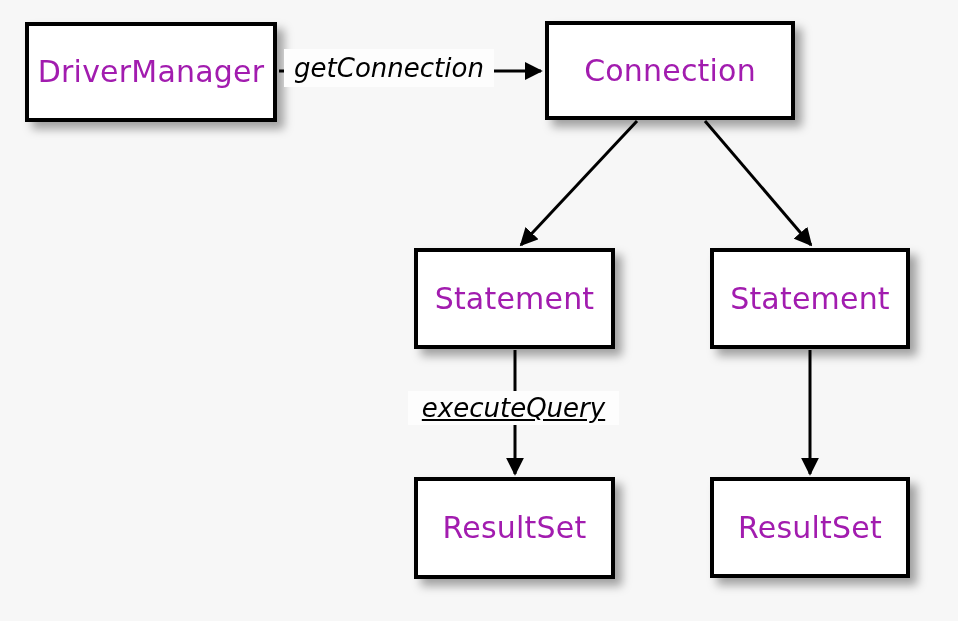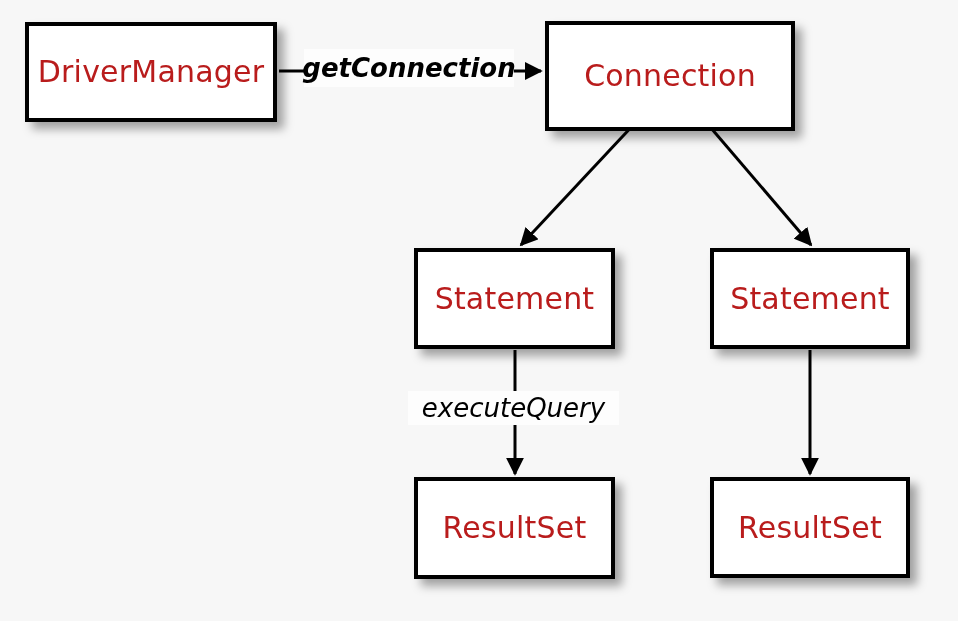--- a/index.html
+++ b/index.html
@@ -35,21 +35,21 @@
     display: flex;
     align-items: center;
     justify-content: center;
     box-shadow: 7px 7px 9px rgba(0,0,0,0.35);
     z-index: 3;
   }
   .node-label {
     font-family: "DejaVu Sans", sans-serif;
     font-size: 30px;
     font-weight: 400;
-    color: #b91c1c;
+    color: #a21caf;
     letter-spacing: 0.2px;
     line-height: 1;
     white-space: nowrap;
   }
   .edge-label {
     position: absolute;
     background: #fdfdfd;
     color: #000000;
     font-family: "DejaVu Sans", sans-serif;
     font-style: italic;
@@ -83,38 +83,38 @@
 
     <line x1="515" y1="350" x2="515" y2="474" stroke="#000000" stroke-width="3" marker-end="url(#arrow)"></line>
 
     <line x1="810" y1="350" x2="810" y2="474" stroke="#000000" stroke-width="3" marker-end="url(#arrow)"></line>
   </svg>
 
   <div class="node" style="left:25px; top:22px; width:252px; height:100px;">
     <span class="node-label">DriverManager</span>
   </div>
 
-  <div class="node" style="left:545px; top:21px; width:250px; height:110px;">
+  <div class="node" style="left:545px; top:21px; width:250px; height:99px;">
     <span class="node-label">Connection</span>
   </div>
 
   <div class="node" style="left:414px; top:248px; width:201px; height:101px;">
     <span class="node-label">Statement</span>
   </div>
 
   <div class="node" style="left:710px; top:248px; width:200px; height:101px;">
     <span class="node-label">Statement</span>
   </div>
 
   <div class="node" style="left:414px; top:477px; width:201px; height:102px;">
     <span class="node-label">ResultSet</span>
   </div>
 
   <div class="node" style="left:710px; top:477px; width:200px; height:101px;">
     <span class="node-label">ResultSet</span>
   </div>
 
-  <div class="edge-label" style="left:304px; top:49px; width:210px; height:38px;font-weight:bold;">getConnection</div>
+  <div class="edge-label" style="left:284px; top:49px; width:210px; height:38px;">getConnection</div>
 
 
-  <div class="edge-label" style="left:408px; top:391px; width:211px; height:34px;">executeQuery</div>
+  <div class="edge-label" style="left:408px; top:391px; width:211px; height:34px;text-decoration:underline;">executeQuery</div>
 
 </div>
 
 </body></html>

